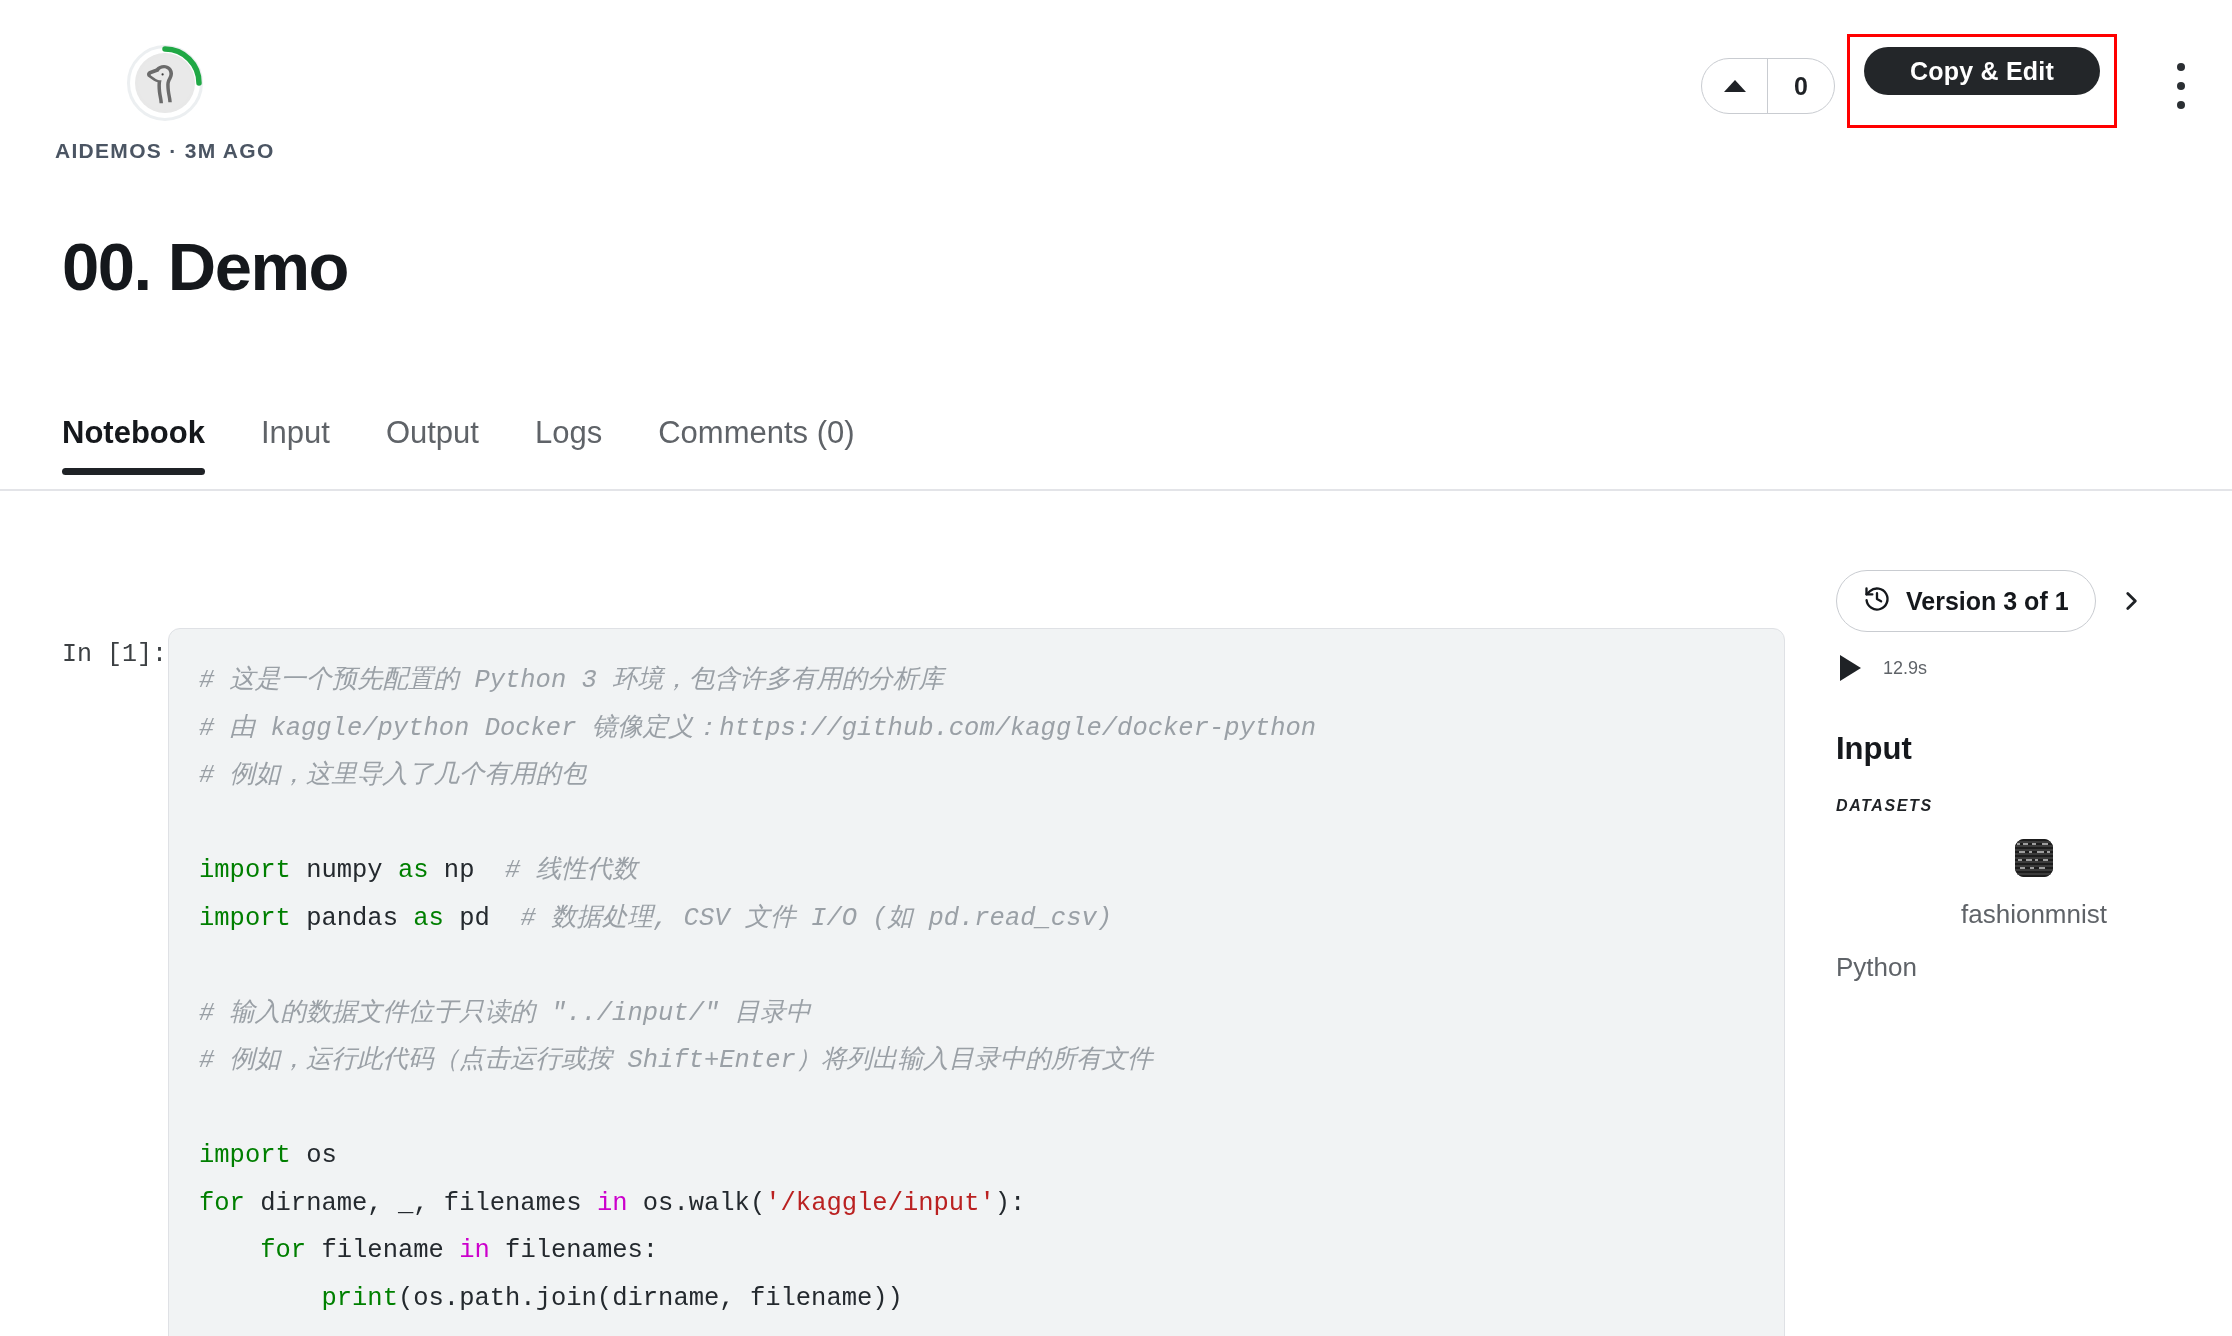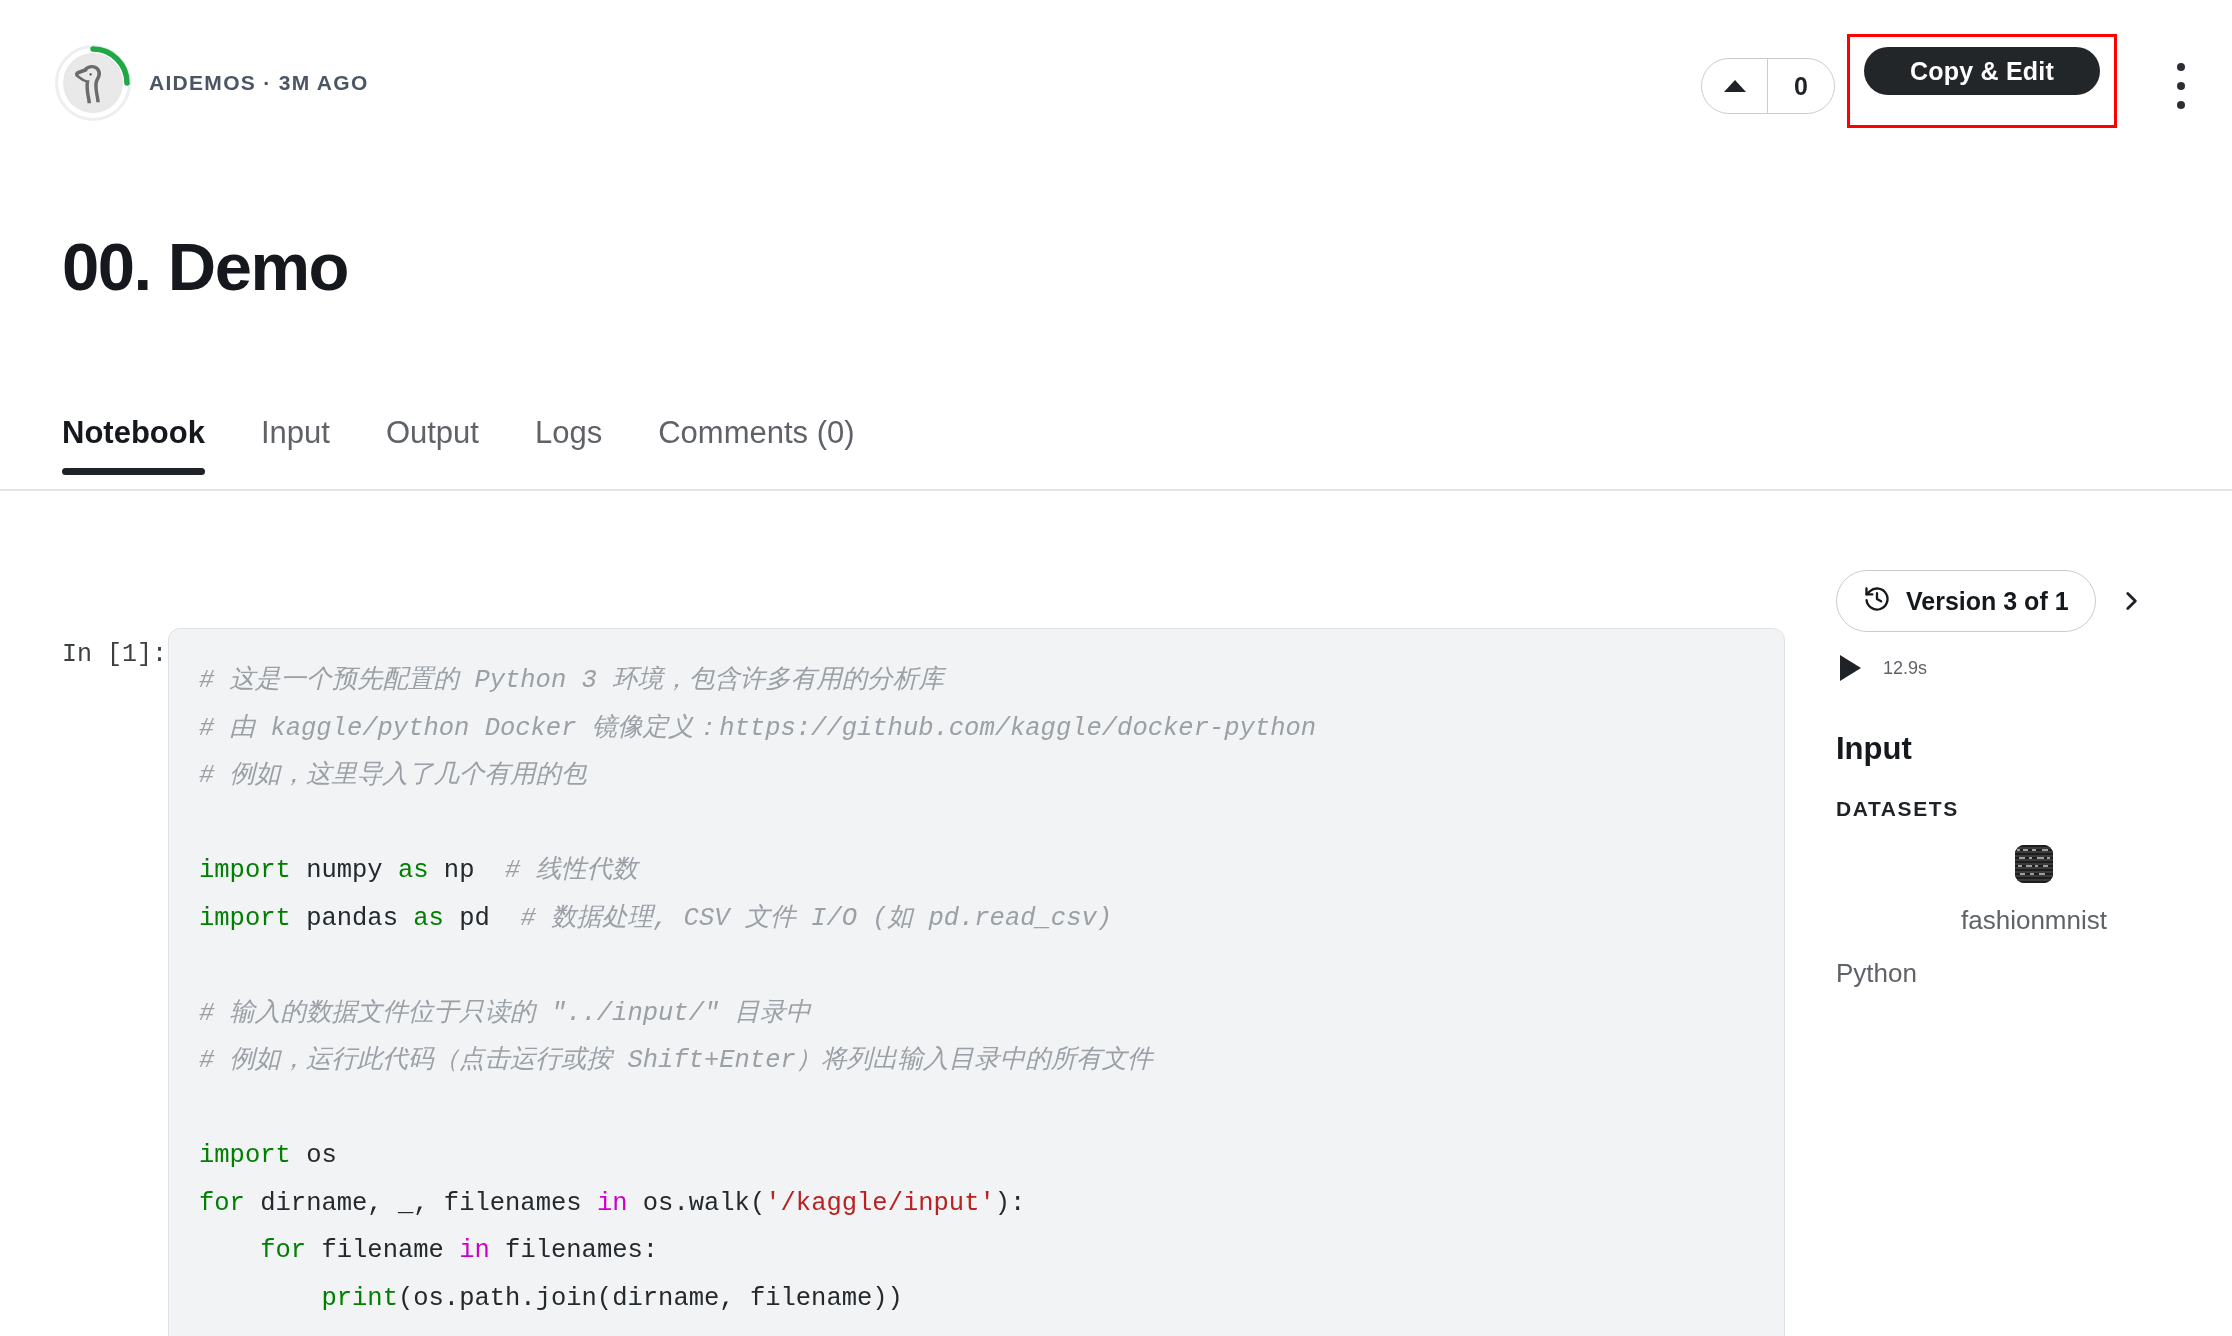--- a/index.html
+++ b/index.html
@@ -27,20 +27,21 @@
     height: 165px;
   }
 
   .author-block {
     position: absolute;
     left: 55px;
     top: 45px;
     display: flex;
     align-items: center;
     gap: 18px;
+    flex-direction: column;
   }
 
   .avatar-wrap {
     position: relative;
     width: 76px;
     height: 76px;
     flex: 0 0 auto;
   }
 
   .avatar-ring {
@@ -320,26 +321,27 @@
     border-left: 21px solid #1f2226;
     margin-left: 4px;
   }
 
   .runtime-val {
     font-size: 18px;
     color: #5f6368;
   }
 
   .sb-sub {
-    font-size: 21px;
+    font-size: 16px;
     font-weight: 700;
     letter-spacing: 1.6px;
     color: #1f2226;
     text-transform: uppercase;
     margin-top: 30px;
+    font-style: italic;
   }
 
   .dataset-row {
     display: flex;
     align-items: center;
     gap: 22px;
     margin-top: 24px;
     cursor: pointer;
     flex-direction: column;
   }

